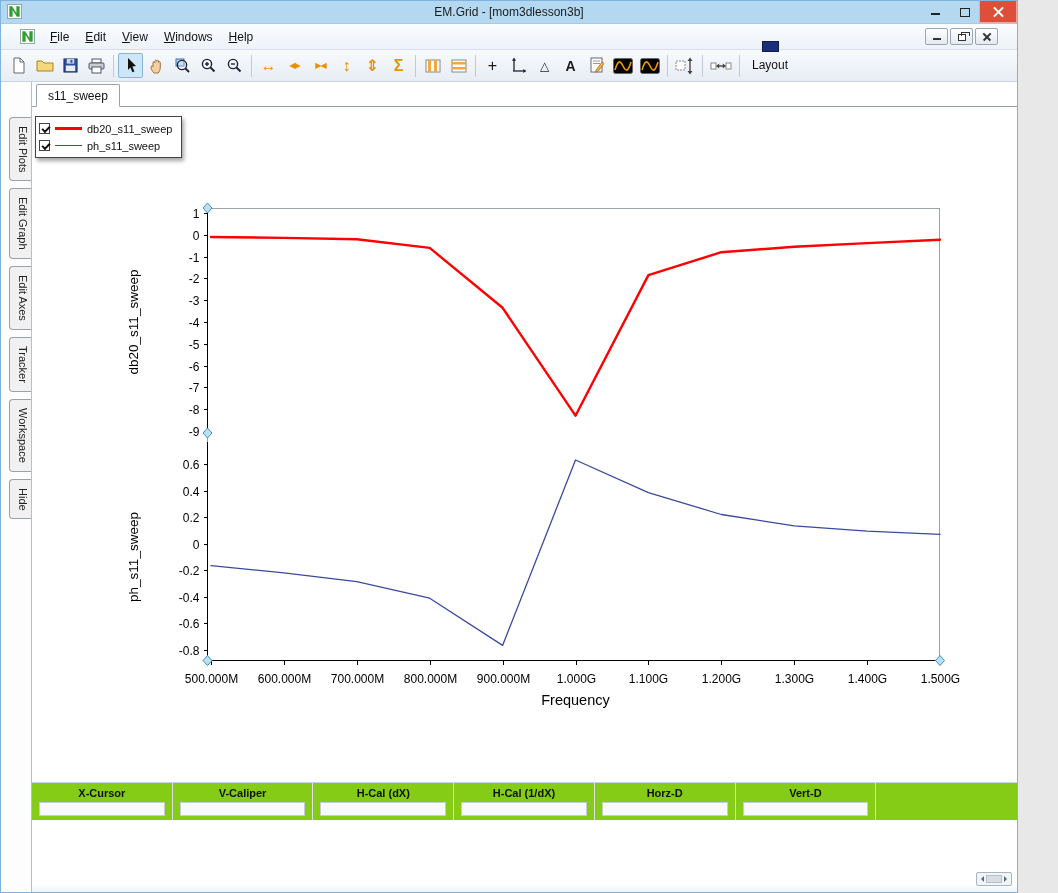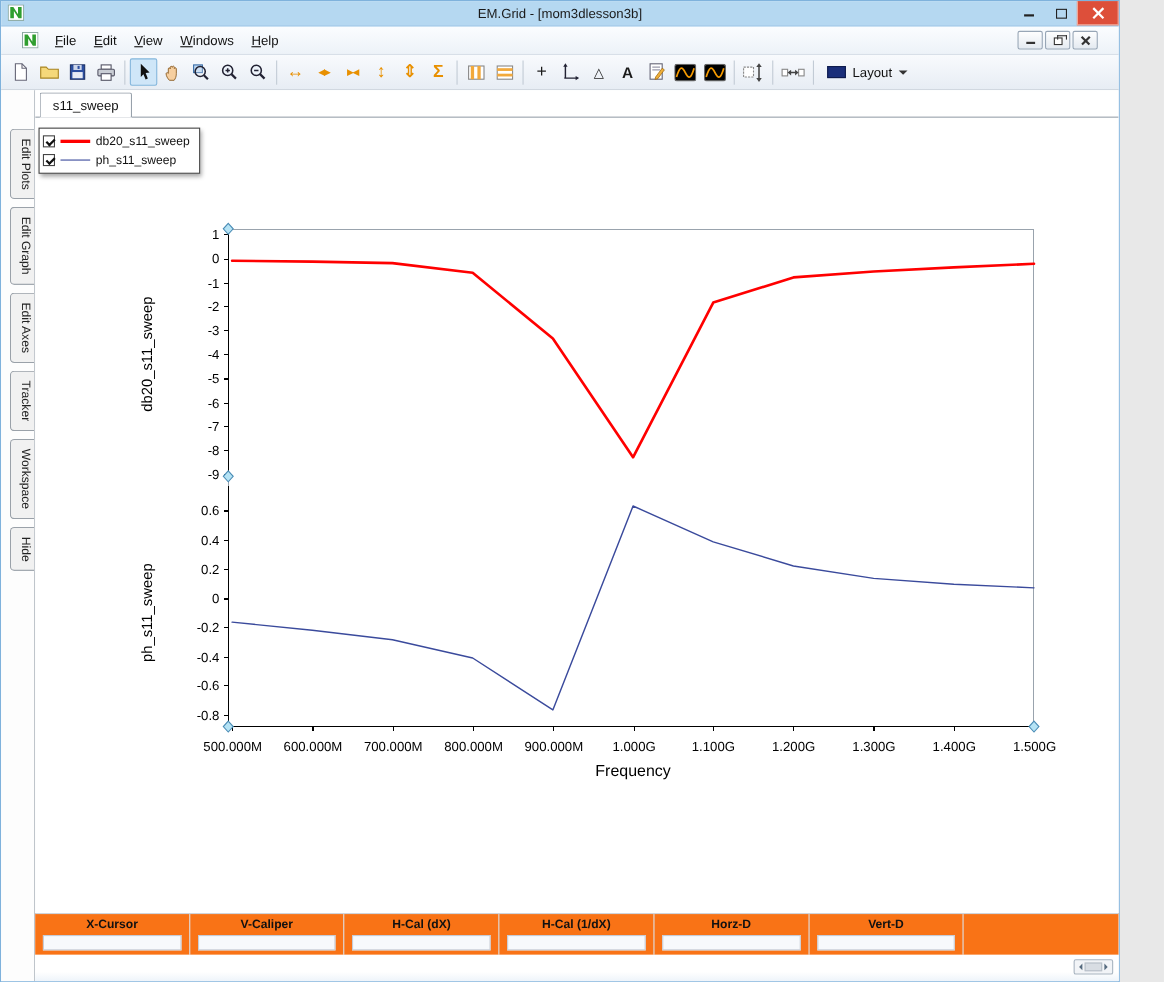--- a/index.html
+++ b/index.html
@@ -80,21 +80,21 @@
   }
   .tb-btn.sel { background:#cfe6f8; border-color:#84b6dc; }
   .tb-ic { display:flex; align-items:center; justify-content:center; line-height:1; }
   .tb-ic.glyph { font-size:12px; }
   .tb-ic.org { color:#e89000; font-weight:bold; }
   .tb-ic.blk { color:#1a1a1a; }
   .tb-ic.big { font-size:16px; }
   .tb-ic.sm  { font-size:8px; letter-spacing:-1px; }
   .tb-ic.bold { font-weight:bold; font-size:14px; }
   .tb-sep { width:1px; height:22px; background:#c2cbd5; margin:0 3px; align-self:center; }
-  .tb-layout { padding:0 7px; gap:6px; }
+  .tb-layout { padding:0 7px; gap:6px;flex-direction:column; }
   .tb-label { font-size:12px; color:#111; }
   .layout-swatch { display:block; width:17px; height:11px; background:#1a2e7a; border:1px solid #0e1b4d; }
   .caret { width:0; height:0; border:4px solid transparent; border-top-color:#333; margin-top:4px; }
 
   
   .main-row { flex:1; display:flex; min-height:0; }
   .side-strip {
     flex:0 0 31px;
     border-right:1px solid #b9bfc6;
     background:#fdfdfd;
@@ -106,21 +106,21 @@
     width:22px;
     background:#f1f1f1;
     border:1px solid #9aa1a9; border-right:none;
     border-radius:4px 0 0 4px;
     padding:8px 2px;
     font-size:11px; color:#222;
     display:flex; justify-content:center;
     cursor:default;
   }
 
-  .doc-col { flex:1; display:flex; flex-direction:column; min-width:0; background:#fff; }
+  .doc-col { flex:1; display:flex; flex-direction:column; min-width:0; background:#fff;gap:48px; }
   .doc-canvas { position:relative; flex:1; overflow:hidden; }
   #chart-svg { position:absolute; left:0; top:0; }
   #chart-svg text { font-family:"Liberation Sans","DejaVu Sans",sans-serif; fill:#000; }
 
   .tab-rule { position:absolute; top:24px; left:0; right:0; border-top:1px solid #98a1ab; }
   .doc-tab {
     position:absolute; top:2px; left:4px; z-index:2;
     height:23px;
     background:#fff;
     border:1px solid #98a1ab; border-bottom:1px solid #fff;
@@ -140,21 +140,21 @@
   .cbx.checked::after {
     content:""; display:block; width:6px; height:3px;
     border-left:2px solid #111; border-bottom:2px solid #111;
     transform:rotate(-45deg); margin:2px 0 0 1.5px;
   }
   .swatch { width:27px; height:0; border-top-style:solid; flex:0 0 auto; }
 
   
   .cursor-bar {
     flex:0 0 38px;
-    background:#f97316;
+    background:#84cc16;
     border-top:1px solid #cfd4db;
     display:grid; grid-template-columns:repeat(7,1fr);
   }
   .cur-cell { border-right:1px solid #dde1e7; padding:4px 7px 3px; display:flex; flex-direction:column; gap:3px; }
   .cur-head { font-size:11px; font-weight:bold; text-align:center; color:#111; white-space:nowrap; }
   .cur-field {
     height:14px; width:100%;
     background:#f7f9fc; border:1px solid #c6ccd6;
     font-size:11px; padding:0 3px; font-family:inherit;
   }

